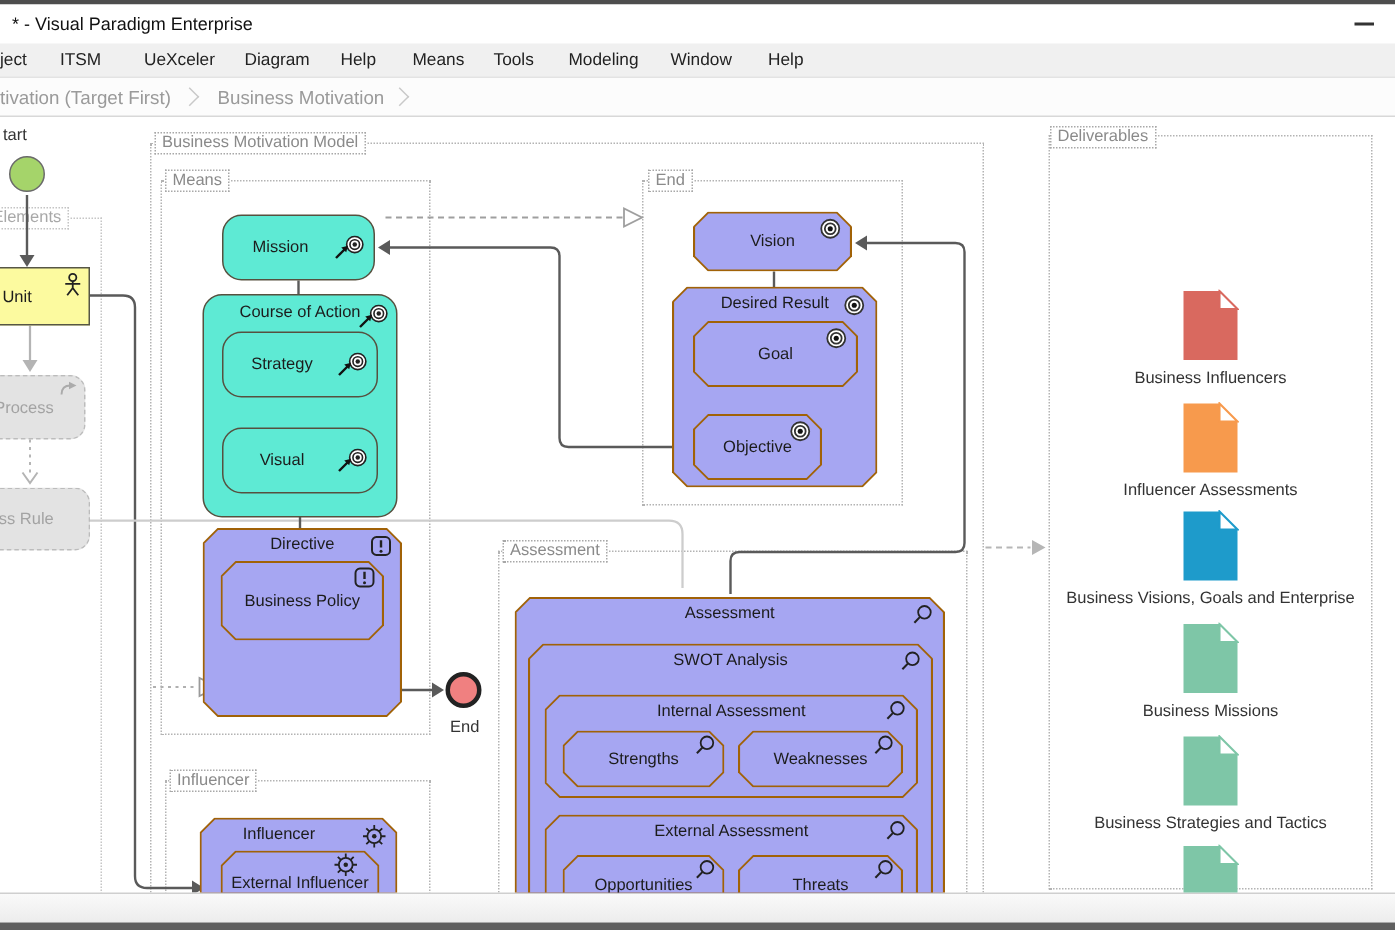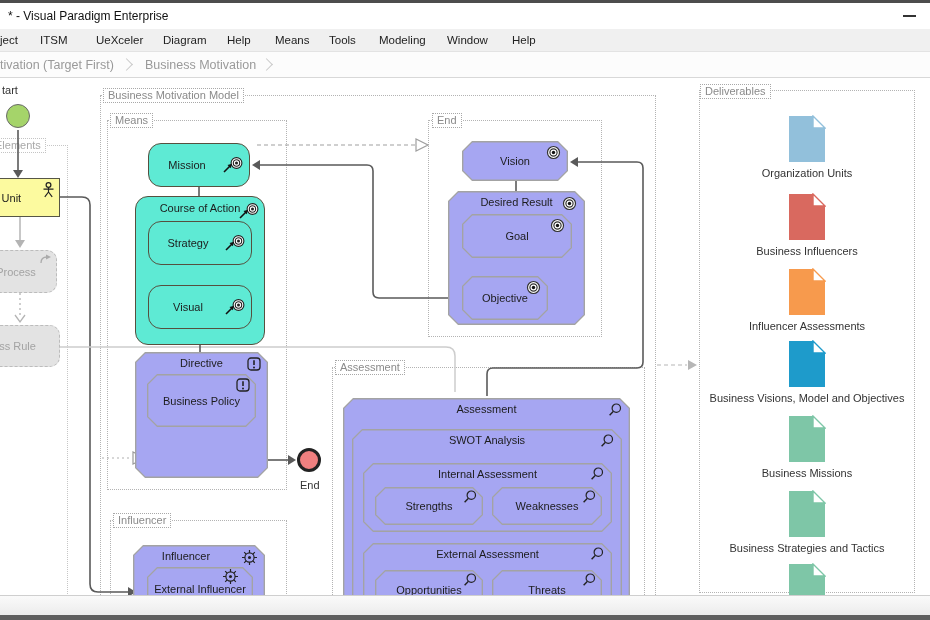--- a/index.html
+++ b/index.html
@@ -19,21 +19,21 @@
 
   
   #canvas { position:absolute; left:0; top:78px; width:930px; height:517px; background:#fff; overflow:hidden; }
   .grp { position:absolute; border:1px dotted #b3b3b3; z-index:1; }
   .grp-label { position:absolute; border:1px dotted #a8a8a8; background:#fff; color:#8a8a8a; font-size:11px; line-height:13px; padding:0 4px; height:15px; z-index:2; white-space:nowrap; }
   .grp-label.gray { color:#a8a8a8; border-color:#c4c4c4; }
   svg.wires { position:absolute; left:0; top:0; z-index:3; }
 
   .node { position:absolute; z-index:4; font-size:11px; color:#1c1c1c; }
   .tan { background:#5eead4; border:1.4px solid #56503f; border-radius:13px; }
-  .oct { background:#a3a3a3; clip-path:polygon(10px 0,calc(100% - 10px) 0,100% 10px,100% calc(100% - 10px),calc(100% - 10px) 100%,10px 100%,0 calc(100% - 10px),0 10px); }
+  .oct { background:#a16207; clip-path:polygon(10px 0,calc(100% - 10px) 0,100% 10px,100% calc(100% - 10px),calc(100% - 10px) 100%,10px 100%,0 calc(100% - 10px),0 10px); }
   .oct > .fill { position:absolute; inset:1.4px; background:#A6A6F2; clip-path:polygon(9px 0,calc(100% - 9px) 0,100% 9px,100% calc(100% - 9px),calc(100% - 9px) 100%,9px 100%,0 calc(100% - 9px),0 9px); }
   .lbl-c { position:absolute; left:0; right:0; top:50%; transform:translateY(-50%); text-align:center; z-index:5; }
   .lbl-t { position:absolute; left:0; right:0; top:5px; text-align:center; z-index:5; }
   .icon { position:absolute; z-index:6; }
   .faded { background:#e3e3e3; border:1.4px dashed #bcbcbc; border-radius:10px; color:#a3a3a3; }
   .yellow { background:#FCFA9F; border:1.4px solid #565646; }
   .circle-start { position:absolute; width:24px; height:24px; border-radius:50%; background:#A5D46A; border:1.6px solid #6a6a6a; z-index:4; }
   .circle-end { position:absolute; width:24px; height:24px; border-radius:50%; background:#F08080; border:3px solid #222; z-index:4; }
   .free-label { position:absolute; font-size:11px; color:#333; z-index:5; white-space:nowrap; }
 
@@ -356,47 +356,40 @@
     <div class="node oct" style="left:147px;top:489px;width:106px;height:44px">
       <div class="fill"></div>
       <span class="lbl-t" style="top:16px">External Influencer</span>
       <svg class="icon" style="right:14px;top:1px" width="17" height="17" viewBox="0 0 17 17">
         <circle cx="8.5" cy="8.5" r="4.6" fill="none" stroke="#222" stroke-width="1.2"></circle>
         <circle cx="8.5" cy="8.5" r="1.5" fill="#222"></circle>
         <path d="M8.5,1 V4 M8.5,13 V16 M1,8.5 H4 M13,8.5 H16 M3.2,3.2 L5.3,5.3 M11.7,11.7 L13.8,13.8 M13.8,3.2 L11.7,5.3 M5.3,11.7 L3.2,13.8" stroke="#222" stroke-width="1.2"></path>
       </svg>
     </div>
 
-    <div class="deliv-item" style="left:699px;top:37px">
-      <svg width="38" height="48" viewBox="0 0 38 48">
-        <path d="M1,1 H25 L37,13 V47 H1 Z" stroke="none" fill="#92C0DB"></path>
-        <path d="M25,1 V13 H37 Z" fill="#fff" stroke-width="1.4" stroke="#92C0DB"></path>
-      </svg>
-      <div class="deliv-label">Organization Units</div>
-    </div>
     <div class="deliv-item" style="left:699px;top:115px">
       <svg width="38" height="48" viewBox="0 0 38 48">
         <path d="M1,1 H25 L37,13 V47 H1 Z" stroke="none" fill="#D9695F"></path>
         <path d="M25,1 V13 H37 Z" fill="#fff" stroke-width="1.4" stroke="#D9695F"></path>
       </svg>
       <div class="deliv-label">Business Influencers</div>
     </div>
     <div class="deliv-item" style="left:699px;top:190px">
       <svg width="38" height="48" viewBox="0 0 38 48">
         <path d="M1,1 H25 L37,13 V47 H1 Z" stroke="none" fill="#F79A4D"></path>
         <path d="M25,1 V13 H37 Z" fill="#fff" stroke-width="1.4" stroke="#F79A4D"></path>
       </svg>
       <div class="deliv-label">Influencer Assessments</div>
     </div>
     <div class="deliv-item" style="left:699px;top:262px">
       <svg width="38" height="48" viewBox="0 0 38 48">
         <path d="M1,1 H25 L37,13 V47 H1 Z" stroke="none" fill="#1E9BCB"></path>
         <path d="M25,1 V13 H37 Z" fill="#fff" stroke-width="1.4" stroke="#1E9BCB"></path>
       </svg>
-      <div class="deliv-label">Business Visions, Model and Objectives</div>
+      <div class="deliv-label">Business Visions, Goals and Enterprise</div>
     </div>
     <div class="deliv-item" style="left:699px;top:337px">
       <svg width="38" height="48" viewBox="0 0 38 48">
         <path d="M1,1 H25 L37,13 V47 H1 Z" stroke="none" fill="#7EC6A7"></path>
         <path d="M25,1 V13 H37 Z" fill="#fff" stroke-width="1.4" stroke="#7EC6A7"></path>
       </svg>
       <div class="deliv-label">Business Missions</div>
     </div>
     <div class="deliv-item" style="left:699px;top:412px">
       <svg width="38" height="48" viewBox="0 0 38 48">

